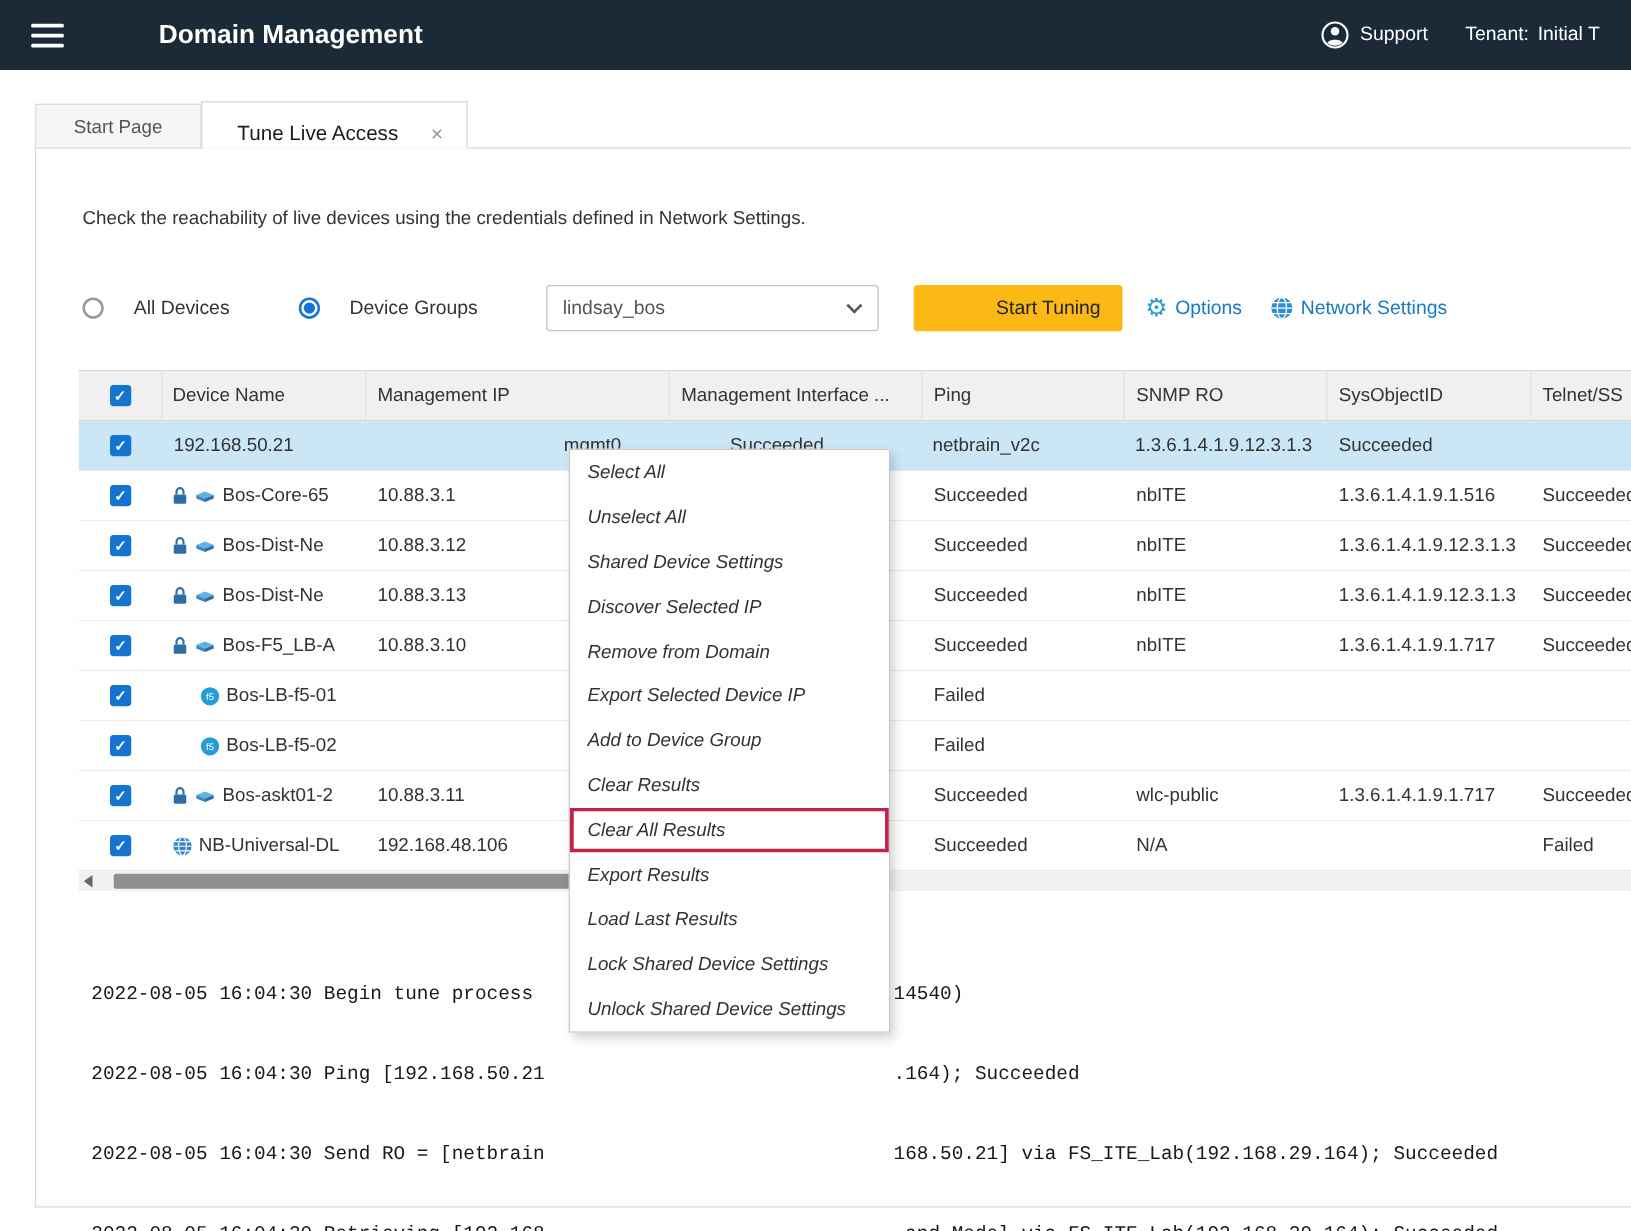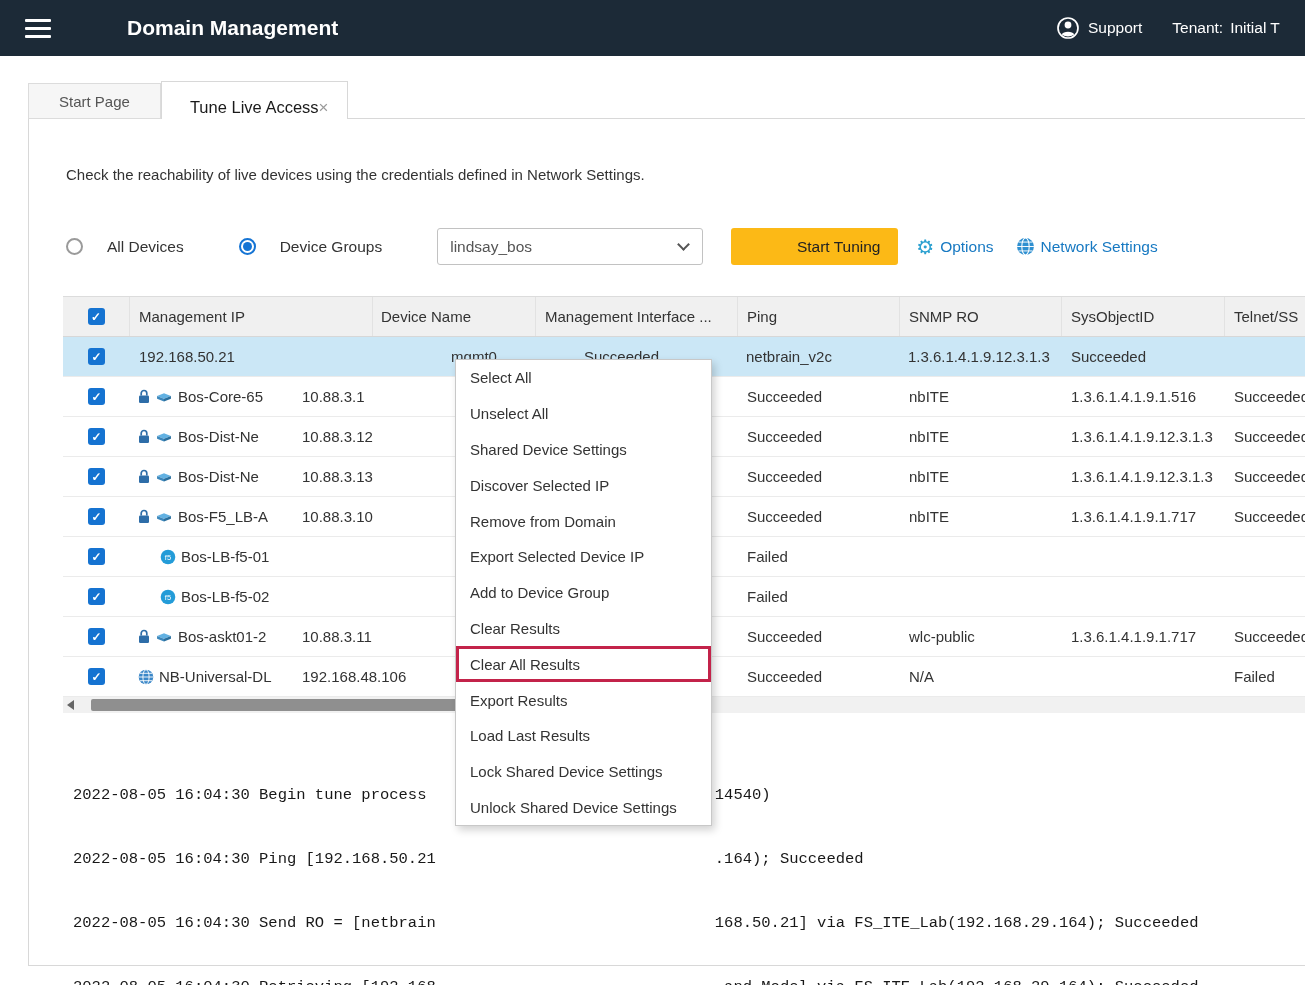--- a/index.html
+++ b/index.html
@@ -18,21 +18,21 @@
   .support-ic { width:24px; height:24px; }
   .support-lbl { color:#fff; font-size:15.5px; margin-left:8px; }
   .tenant-lbl { color:#fff; font-size:15.5px; font-weight:normal; margin-left:30px; }
   .tenant-val { color:#fff; font-size:15.5px; margin-left:7px; }
 
   
   .tabs { position:absolute; left:28px; top:81px; display:flex; align-items:flex-end; z-index:5; }
   .tab { height:36px; padding:0 30px; background:#f6f6f6; border:1px solid #dcdcdc;
          display:flex; align-items:center; font-size:15px; color:#555; cursor:pointer; }
   .tab-active { height:38px; background:#fff; border:1px solid #d8d8d8; border-bottom:none;
-                font-size:16.5px; color:#1a1a1a; padding:14px 18px 0 28px; }
+                font-size:16.5px; color:#1a1a1a; padding:14px 18px 0 28px; gap:26px; }
   .tab-close { font-size:17px; color:#9a9a9a; cursor:pointer; line-height:1; }
 
   
   .panel { position:absolute; left:28px; top:118px; width:1290px; height:848px;
            background:#fff; border:1px solid #d8d8d8; }
   .desc { position:absolute; left:37px; top:47px; font-size:15px; color:#333; }
 
   
   .controls { position:absolute; left:37px; top:109px; height:37px; display:flex; align-items:center; }
   .radio-group { display:flex; align-items:center; gap:24px; cursor:pointer; }
@@ -85,21 +85,21 @@
               background:#8f8f8f; border-radius:2px; cursor:pointer; }
 
   
   .log { position:absolute; left:44px; top:623px; font-family:"Liberation Mono", monospace;
          font-size:15.5px; line-height:21.4px; color:#181818; white-space:pre; }
 
   
   .context-menu { position:absolute; left:455px; top:359px; width:257px; background:#fff;
                   border:1px solid #c8c8c8; box-shadow:3px 4px 8px rgba(0,0,0,.18); z-index:20; }
   .menu-item { height:35.8px; display:flex; align-items:center; padding-left:14px;
-               font-size:15px; color:#333; cursor:pointer; background:#fff; }
+               font-size:15px; color:#333; cursor:pointer; background:#fff;font-style:italic; }
   .menu-item.highlighted { box-shadow:inset 0 0 0 3px #c3234a; }
 </style>
 </head>
 <body>
 
 <svg width="0" height="0" style="position:absolute">
   <symbol id="i-lock" viewBox="0 0 12 15">
     <path d="M3.2 6.5 V4.3 a2.8 2.8 0 0 1 5.6 0 V6.5" stroke="#2d6da8" stroke-width="1.7" fill="none"></path>
     <rect x="1" y="6.5" width="10" height="7.5" rx="1.2" fill="#2d6da8"></rect>
   </symbol>
@@ -184,22 +184,22 @@
         </svg>
       <span>Network Settings</span>
     </div>
   </div>
 
   <div class="dev-table">
     <div class="thead">
       <div class="c c0">
           <span class="cb"></span>
         </div>
+      <div class="c c1">Device Name</div>
       <div class="c c2">Management IP</div>
-      <div class="c c1">Device Name</div>
       <div class="c c3" style="justify-content:flex-start;padding-left:9px;">Management Interface ...</div>
       <div class="c c4">Ping</div>
       <div class="c c5">SNMP RO</div>
       <div class="c c6">SysObjectID</div>
       <div class="c c7">Telnet/SS</div>
     </div>
 
     <div class="trow selected">
       <div class="c c0">
           <span class="cb"></span>

